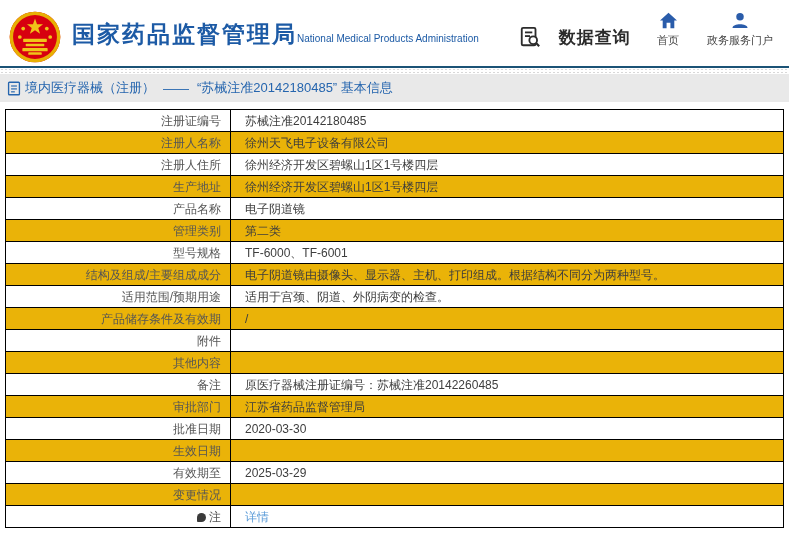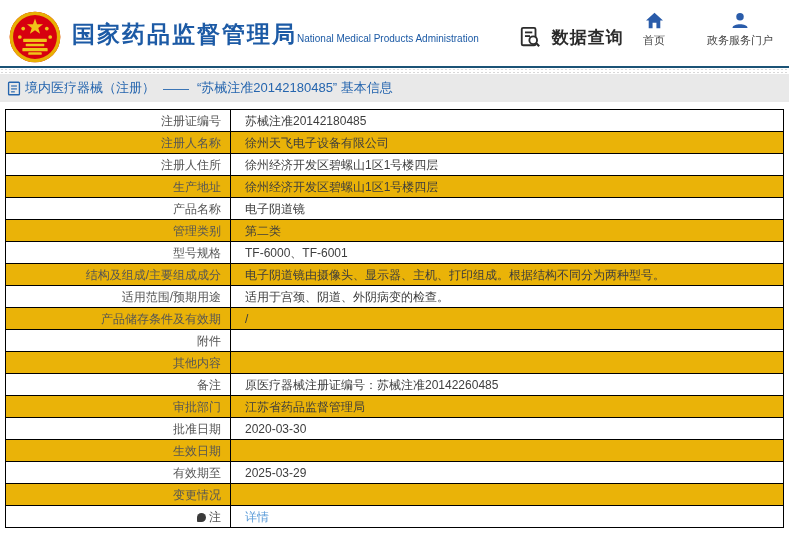--- a/index.html
+++ b/index.html
@@ -8,23 +8,23 @@
     width:789px; height:555px; overflow:hidden;
     background:#ffffff;
     font-family:"Liberation Sans","DejaVu Sans",sans-serif;
   }
   
   .header { height:66px; display:flex; align-items:center; position:relative; background:#fff; }
   .emblem { width:54px; height:54px; margin:8px 10px 0 8px; flex:0 0 auto; }
   .titles { display:flex; flex-direction:row; justify-content:center; margin-top:4px; }
   .title-zh { font-size:23px; font-weight:bold; color:#1c5aa5; letter-spacing:2px; line-height:1.1; }
   .title-en { font-size:10px; color:#1c5aa5; margin-top:11px; }
-  .query { display:flex; align-items:center; margin-left:40px; margin-top:8px; gap:11px; }
+  .query { display:flex; align-items:center; margin-left:40px; margin-top:8px; gap:18px; }
   .query-text { font-size:17px; color:#2b2b2b; font-weight:bold; letter-spacing:1px; }
-  .top-nav { position:absolute; right:16px; top:12px; display:flex; gap:42px; }
+  .top-nav { position:absolute; right:16px; top:12px; display:flex; gap:28px; }
   .nav-item { display:flex; flex-direction:column; align-items:center; gap:4px; cursor:pointer; }
   .nav-label { font-size:11px; color:#444; white-space:nowrap; }
   
   .blue-line { height:2px; background:#1b5376; }
   .dots { height:6px; background-image:radial-gradient(#d8d8d8 0.8px, transparent 0.9px); background-size:4px 3px; }
   
   .crumb-bar { height:28px; background:#e9e9e9; display:flex; align-items:center; padding-left:7px; }
   .crumb-bar svg { margin-right:4px; flex:0 0 auto; }
   .crumb-text { font-size:13px; color:#2565ae; white-space:nowrap; }
   .crumb-sep { margin:0 8px; }

